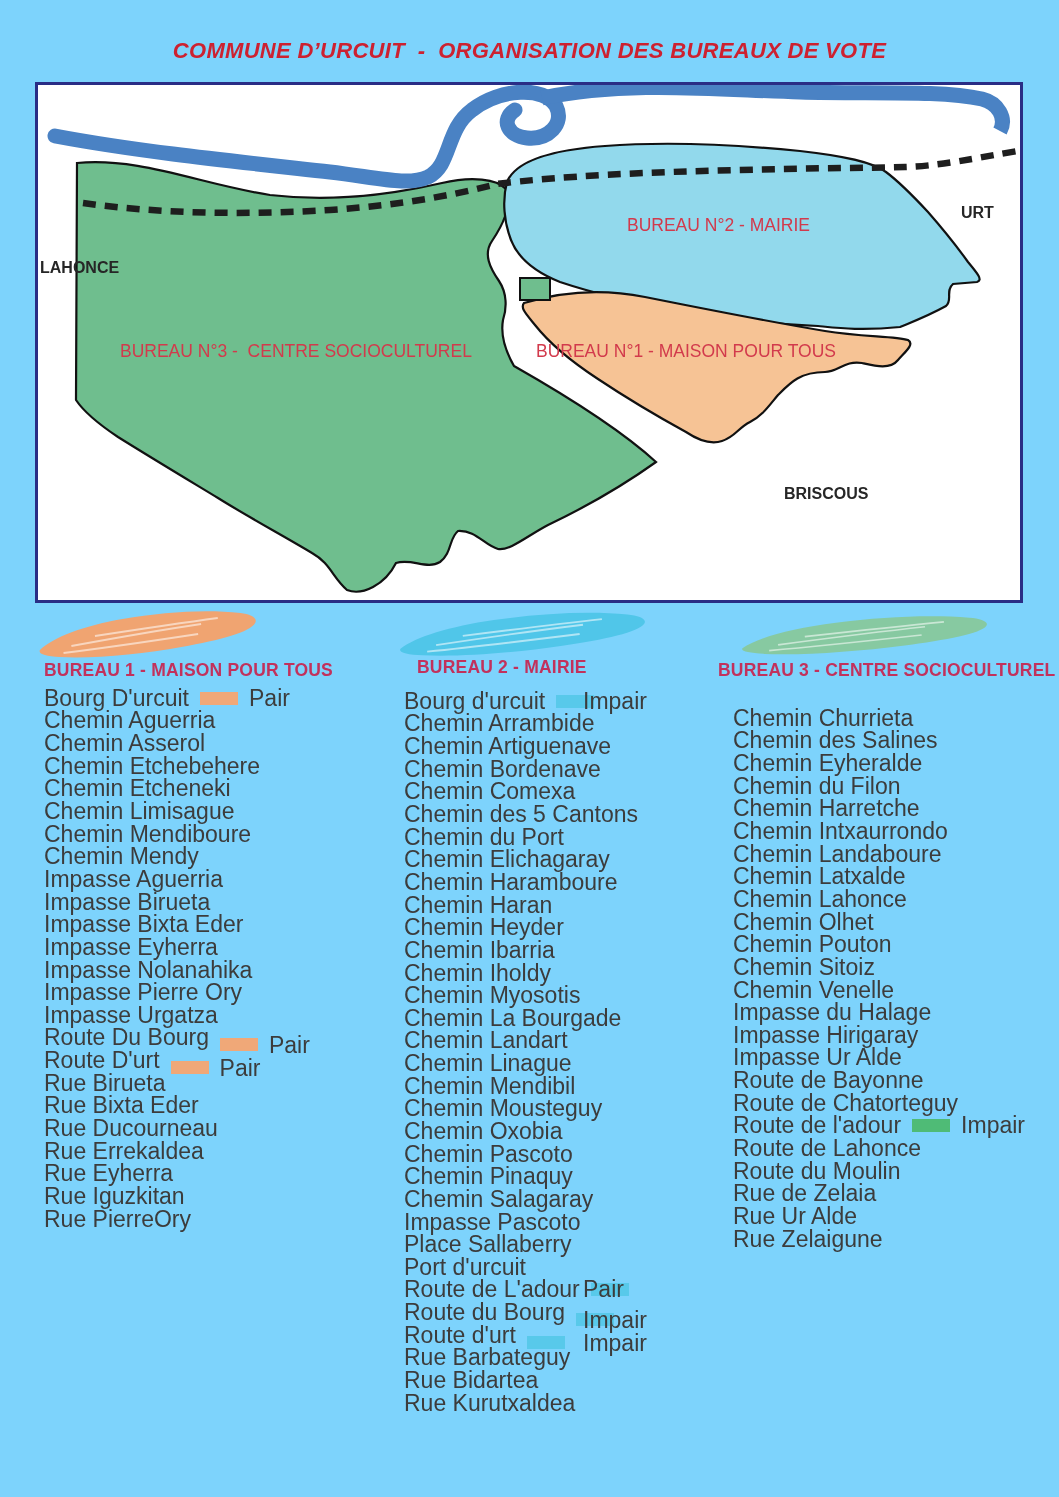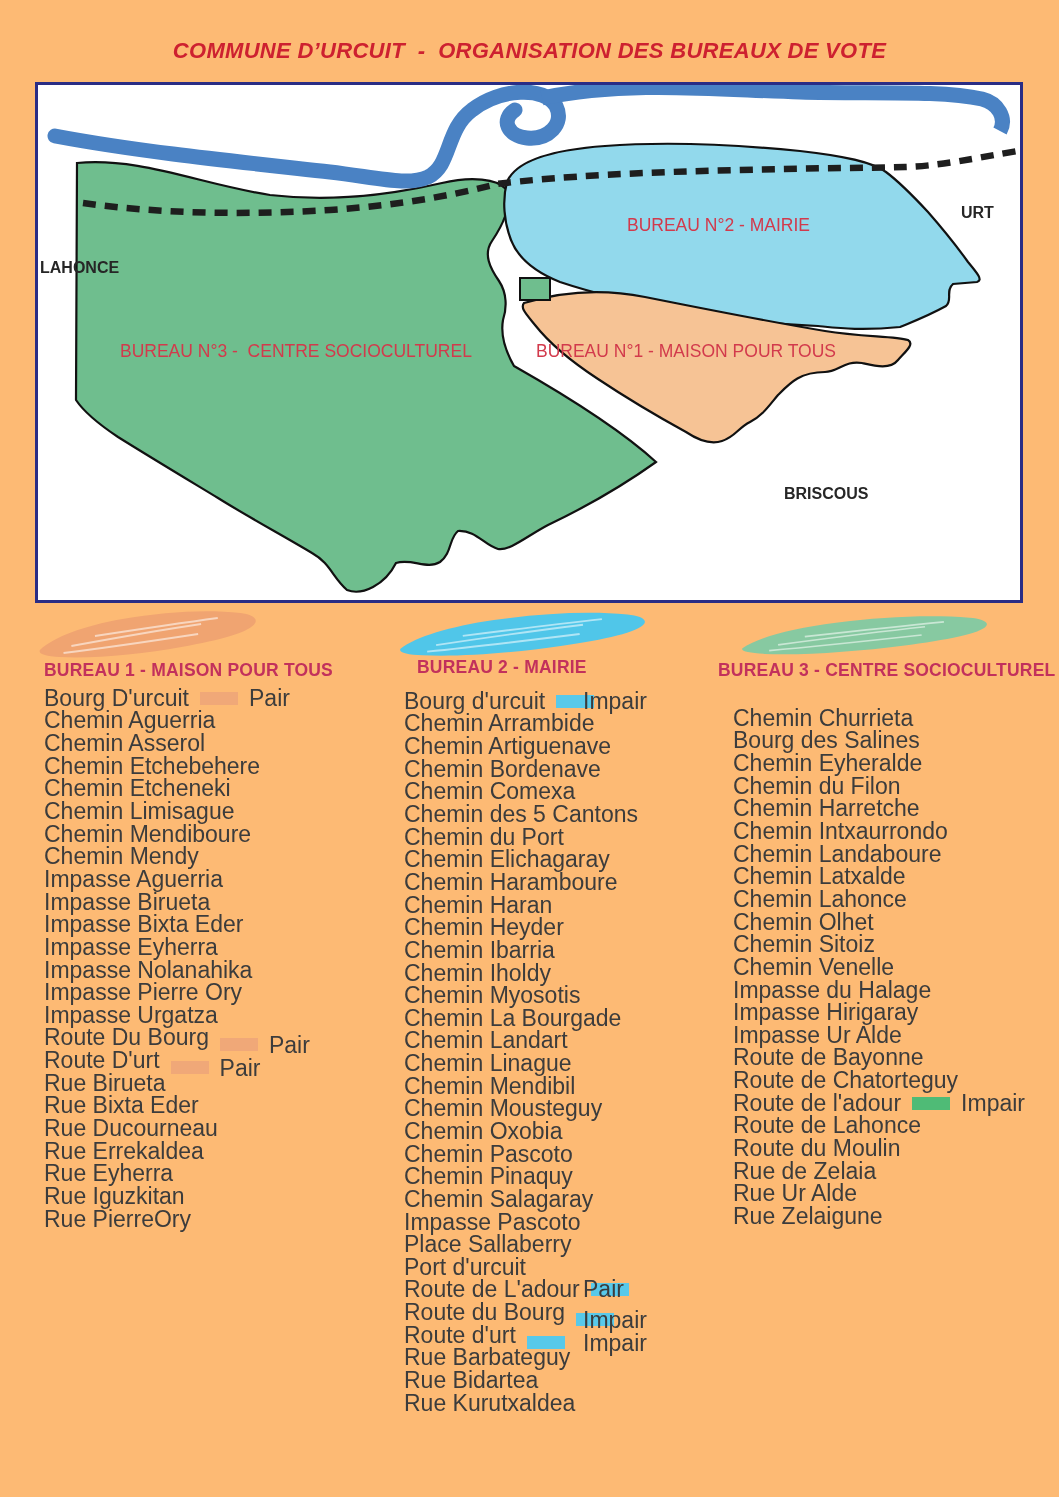--- a/index.html
+++ b/index.html
@@ -1,17 +1,17 @@
 <!DOCTYPE html>
 <html><head>
 <meta charset="utf-8">
 <style>
   html,body{margin:0;padding:0;background:#ffffff;}
   .page{
-    position:relative;width:1059px;height:1497px;background:#fdba74;
+    position:relative;width:1059px;height:1497px;background:#7dd3fc;
     font-family:"Liberation Sans",sans-serif;overflow:hidden;
   }
   .doc-title{
     position:absolute;left:0;top:38px;width:1059px;text-align:center;
     font-size:22px;font-weight:bold;font-style:italic;color:#cd2130;
     letter-spacing:.3px;white-space:pre;
   }
   .map-frame{
     position:absolute;left:35px;top:82px;width:982px;height:515px;
     border:3px solid #2a2d85;background:#ffffff;
@@ -210,29 +210,30 @@
       <div class="row"><span class="street">Port d'urcuit</span></div>
       <div class="row"><span class="street">Route de L'adour</span><span class="swatch" style="background: rgb(88, 201, 234);"></span><span class="tag">Pair</span></div>
       <div class="row offset"><span class="street">Route du Bourg</span><span class="swatch" style="background: rgb(88, 201, 234);"></span><span class="tag">Impair</span></div>
       <div class="row offset"><span class="street">Route d'urt</span><span class="swatch" style="background: rgb(88, 201, 234);"></span><span class="tag">Impair</span></div>
       <div class="row"><span class="street">Rue Barbateguy</span></div>
       <div class="row"><span class="street">Rue Bidartea</span></div>
       <div class="row"><span class="street">Rue Kurutxaldea</span></div>
     </div>
   <div class="street-list list-3">
       <div class="row"><span class="street">Chemin Churrieta</span></div>
-      <div class="row"><span class="street">Bourg des Salines</span></div>
+      <div class="row"><span class="street">Chemin des Salines</span></div>
       <div class="row"><span class="street">Chemin Eyheralde</span></div>
       <div class="row"><span class="street">Chemin du Filon</span></div>
       <div class="row"><span class="street">Chemin Harretche</span></div>
       <div class="row"><span class="street">Chemin Intxaurrondo</span></div>
       <div class="row"><span class="street">Chemin Landaboure</span></div>
       <div class="row"><span class="street">Chemin Latxalde</span></div>
       <div class="row"><span class="street">Chemin Lahonce</span></div>
       <div class="row"><span class="street">Chemin Olhet</span></div>
+      <div class="row"><span class="street">Chemin Pouton</span></div>
       <div class="row"><span class="street">Chemin Sitoiz</span></div>
       <div class="row"><span class="street">Chemin Venelle</span></div>
       <div class="row"><span class="street">Impasse du Halage</span></div>
       <div class="row"><span class="street">Impasse Hirigaray</span></div>
       <div class="row"><span class="street">Impasse Ur Alde</span></div>
       <div class="row"><span class="street">Route de Bayonne</span></div>
       <div class="row"><span class="street">Route de Chatorteguy</span></div>
       <div class="row"><span class="street">Route de l'adour</span><span class="swatch" style="background: rgb(79, 187, 118);"></span><span class="tag">Impair</span></div>
       <div class="row"><span class="street">Route de Lahonce</span></div>
       <div class="row"><span class="street">Route du Moulin</span></div>

